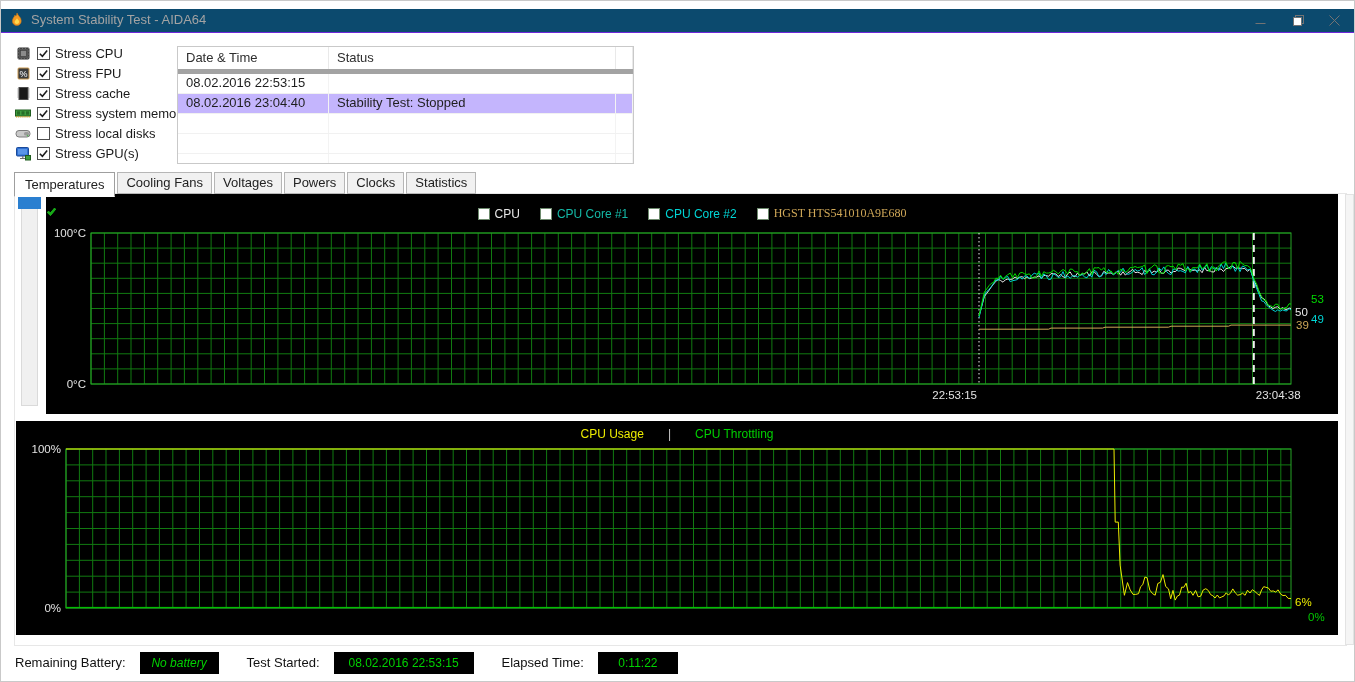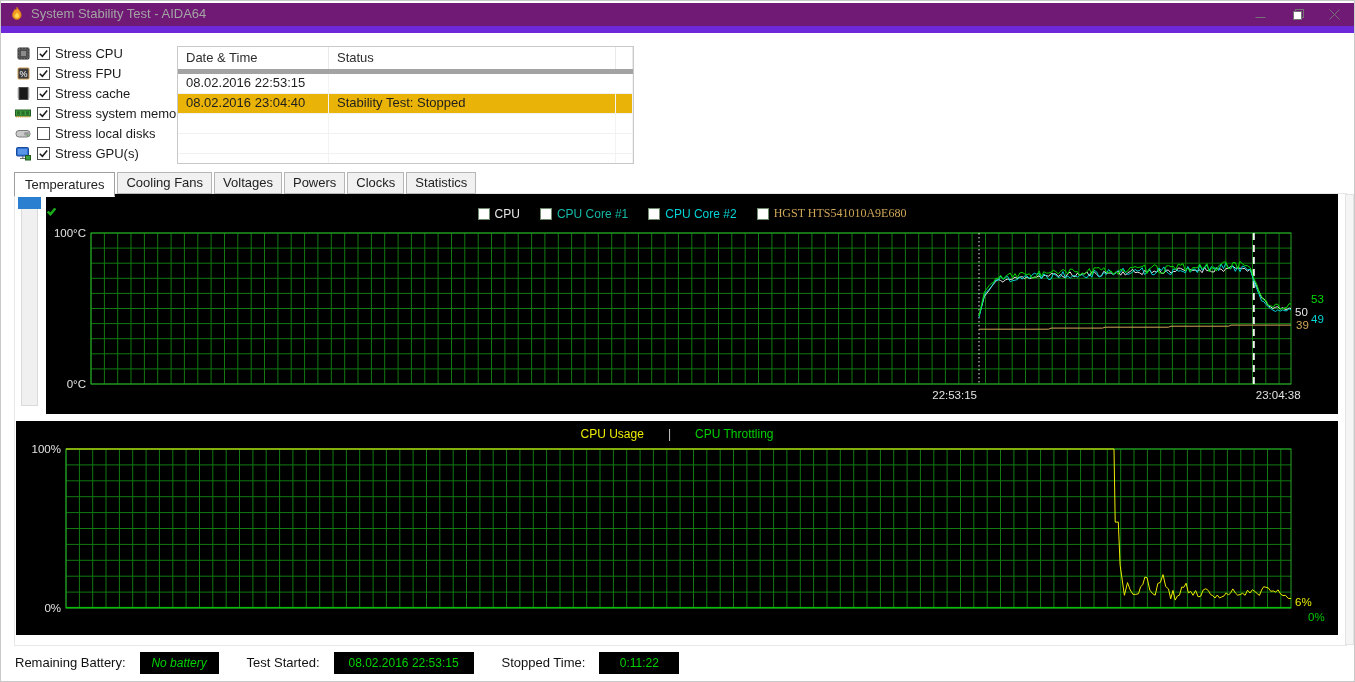--- a/index.html
+++ b/index.html
@@ -2,41 +2,41 @@
 <html><head>
 <meta charset="utf-8">
 <style>
   html,body{margin:0;padding:0;}
   body{
     width:1355px;height:682px;position:relative;overflow:hidden;
     background:#ffffff;font-family:"Liberation Sans",sans-serif;
     border:1px solid #c9c9c9;box-sizing:border-box;
   }
   
-  .titlebar{position:absolute;left:0;top:2px;right:0;height:23px;background:#701a75;border-bottom:7px solid #6d28d9;}
+  .titlebar{position:absolute;left:0;top:8px;right:0;height:23px;background:#0c4a6e;border-bottom:1px solid #6d28d9;}
   .titlebar .app-icon{position:absolute;left:8px;top:3px;width:16px;height:16px;}
   .titlebar .title{position:absolute;left:30px;top:3px;font-size:13px;color:#a3a3a3;white-space:nowrap;}
   .win-btn{position:absolute;top:0;width:36px;height:22px;display:flex;align-items:center;justify-content:center;}
   .win-btn svg{stroke:#737373;fill:none;stroke-width:1;}
   .win-btn.minimize{right:76px;}
   .win-btn.restore{right:38px;}
   .win-btn.close{right:2px;}
   
   .stress-options{position:absolute;left:14px;top:42px;}
   .stress-row{height:20px;display:flex;align-items:center;}
   .hw-icon{width:17px;height:15px;margin-right:5px;flex:0 0 17px;}
   .cbx{width:13px;height:13px;background:#fff;border:1px solid #4d4d4d;margin-right:5px;display:inline-flex;align-items:center;justify-content:center;box-sizing:border-box;}
   .stress-row .label{font-size:13px;color:#1b1b1b;white-space:nowrap;}
   
   .event-table{position:absolute;left:176px;top:45px;width:457px;height:118px;border:1px solid #c9c9c9;background:#fff;box-sizing:border-box;overflow:hidden;}
   .et-header{display:flex;height:22px;border-bottom:5px solid #a3a3a3;}
   .et-header .hc{font-size:13px;color:#2e2e2e;padding:3px 0 0 8px;box-sizing:border-box;border-right:1px solid #e9e9e9;}
   .et-row{display:flex;height:19px;border-bottom:1px solid #f1f1f1;}
   .et-row .c{font-size:13px;color:#1e1e1e;padding:1px 0 0 8px;box-sizing:border-box;border-right:1px solid #f3f3f3;white-space:nowrap;overflow:hidden;}
-  .et-row.selected{background:#eab308;}
+  .et-row.selected{background:#c4b5fd;}
   .col0{width:151px;flex:0 0 151px;}
   .col1{width:287px;flex:0 0 287px;}
   .col2{flex:1;}
   
   .tabstrip{position:absolute;left:13px;top:171px;display:flex;align-items:flex-start;height:22px;z-index:5;}
   .tab{font-size:13px;color:#222;background:#f1f1f1;border:1px solid #b6b6b6;padding:2px 8px 3px;margin-right:2px;white-space:nowrap;}
   .tab.active{background:#fff;border-color:#9f9f9f;border-bottom-color:#fff;padding:4px 10px 4px;position:relative;z-index:6;}
   .tab-page{position:absolute;left:13px;top:192px;width:1333px;height:453px;border:1px solid #e7e7e7;box-sizing:border-box;}
   .right-strip{position:absolute;left:1344px;top:193px;width:9px;height:451px;background:#f5f5f5;border:1px solid #e3e3e3;box-sizing:border-box;}
   
@@ -506,15 +506,15 @@
       <text x="1292.0" y="197.0" fill="#00c800" font-size="11.5" font-family="&quot;Liberation Sans&quot;,sans-serif" dominant-baseline="middle">0%</text>
       <text x="1279.0" y="181.5" fill="#ecec00" font-size="11.5" font-family="&quot;Liberation Sans&quot;,sans-serif" dominant-baseline="middle">6%</text>
     </svg>
 </div>
 
 <div class="statusbar" id="statusbar">
     <span class="sb-label">Remaining Battery:</span>
     <span class="sb-box w0" style="color: rgb(0, 210, 0); font-style: italic;">No battery</span>
     <span class="sb-label">Test Started:</span>
     <span class="sb-box w1" style="color: rgb(0, 210, 0);">08.02.2016 22:53:15</span>
-    <span class="sb-label">Stopped Time:</span>
+    <span class="sb-label">Elapsed Time:</span>
     <span class="sb-box w2" style="color: rgb(0, 210, 0);">0:11:22</span>
   </div>
 
 </body></html>

